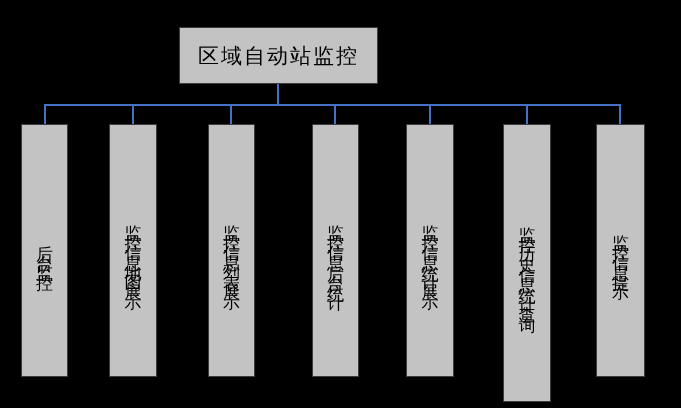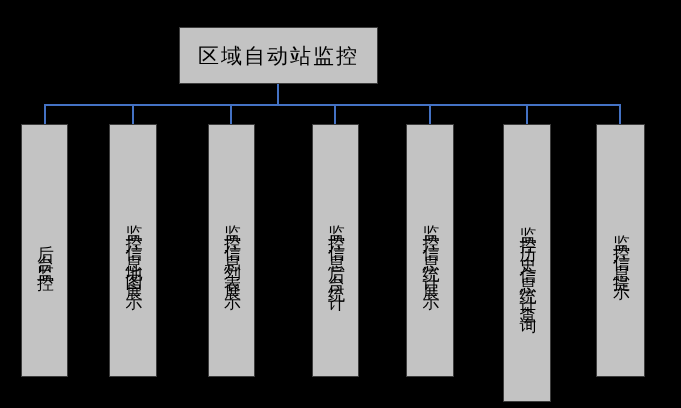--- a/index.html
+++ b/index.html
@@ -6,21 +6,21 @@
     margin: 0;
     padding: 0;
     background: #000000;
   }
   .canvas {
     position: relative;
     width: 681px;
     height: 408px;
     background: #000000;
     overflow: hidden;
-    font-family: Liberation Mono, monospace;
+    font-family: Liberation Sans, sans-serif;
   }
   .node {
     position: absolute;
     background: #c3c3c3;
     border: 1px solid #3d3d3d;
     box-sizing: border-box;
     display: flex;
     align-items: center;
     justify-content: center;
     color: #000000;

